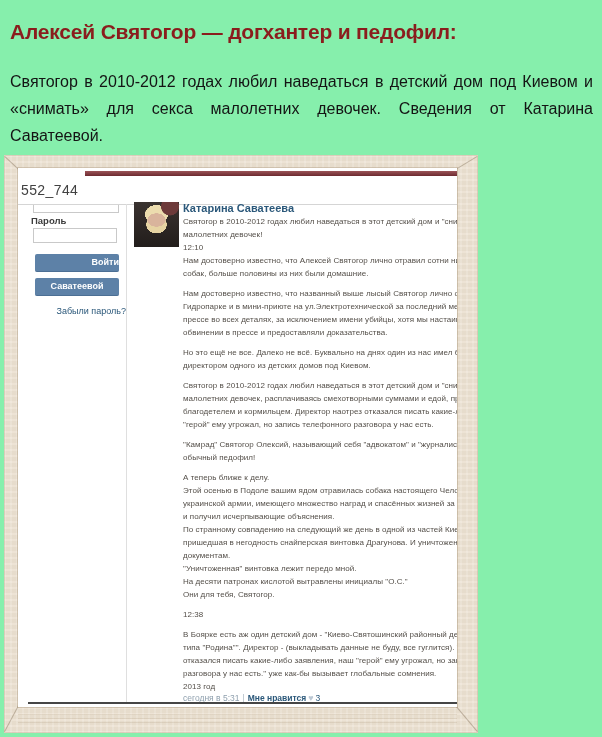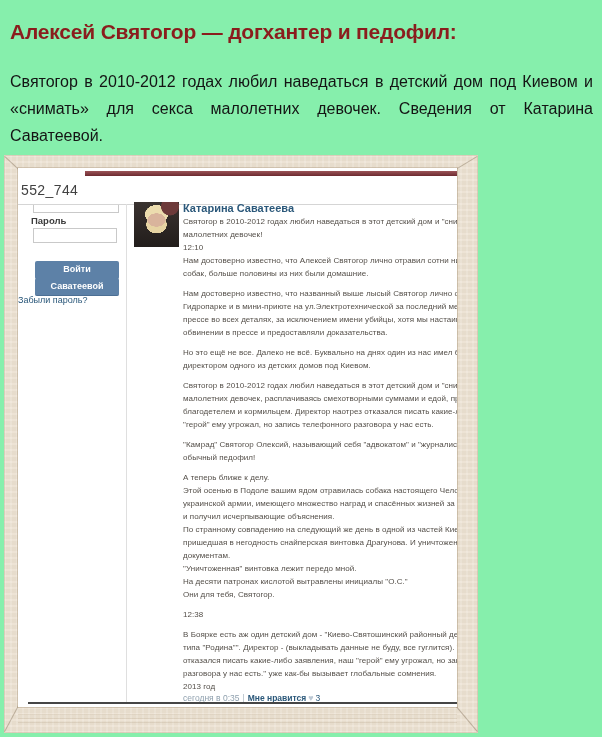--- a/index.html
+++ b/index.html
@@ -43,23 +43,23 @@
   
   .sidebar{position:absolute;top:37px;left:0;width:108px;bottom:5px;}
   .login-sliver{position:absolute;top:0;left:15px;width:84px;height:7px;background:#fff;
         border:1px solid #c9c9c9;border-top:none;}
   .pw-label{position:absolute;top:10px;left:13px;font-size:9.5px;font-weight:bold;color:#3c3c3c;}
   .pw-input{position:absolute;top:23px;left:15px;width:82px;height:13px;background:#fff;
         border:1px solid #c9c9c9;}
   .vk-btn{position:absolute;left:17px;width:84px;height:17px;background:#5d81a7;border-radius:2px;
         color:#fff;font-size:9px;font-weight:bold;text-align:center;line-height:17px;cursor:pointer;
         border-bottom:1px solid #4c6f94;}
-  .btn-login{top:56px;}
+  .btn-login{top:49px;text-align:right;}
   .btn-reg{top:73px;}
-  .forgot{position:absolute;top:90px;left:0;width:108px;text-align:left;
+  .forgot{position:absolute;top:101px;left:0;width:108px;text-align:right;
         font-size:9px;color:#2b587a;cursor:pointer;}
 
   
   .post{position:absolute;left:116px;top:34px;width:423px;}
   .avatar{float:left;width:45px;height:45px;overflow:hidden;cursor:pointer;
         background:
           radial-gradient(circle at 80% 10%, #6d3a3a 0 16%, rgba(0,0,0,0) 17%),
           radial-gradient(ellipse 15px 11px at 50% 40%, #d9b49c 0 60%, rgba(0,0,0,0) 61%),
           radial-gradient(ellipse 19px 15px at 50% 27%, #ecdcae 0 60%, rgba(0,0,0,0) 61%),
           radial-gradient(ellipse 22px 19px at 50% 50%, #e6d3a2 0 46%, rgba(0,0,0,0) 47%),
@@ -124,19 +124,19 @@
 "Уничтоженная" винтовка лежит передо мной.
 На десяти патронах кислотой вытравлены инициалы "О.С."
 Они для тебя, Святогор.</div>
           <div class="pblock">12:38</div>
           <div class="pblock">В Боярке есть аж один детский дом - "Киево-Святошинский районный детский дом смешанного типа "Родина"". Директор - (выкладывать данные не буду, все гуглится). Так что "Директор наотрез отказался писать какие-либо заявления, наш "герой" ему угрожал, но запись телефонного разговора у нас есть." уже как-бы вызывает глобальные сомнения.
 2013 год</div>
         </div>
       </div>
 
       <div class="pfooter">
-        <span class="time">сегодня в 0:35</span><span class="sep">|</span><span class="like">Мне нравится</span><span class="heart">♥</span><span class="count">3</span>
+        <span class="time">сегодня в 5:31</span><span class="sep">|</span><span class="like">Мне нравится</span><span class="heart">♥</span><span class="count">3</span>
       </div>
 
       <div class="bottomline"></div>
     </div>
   </div>
 </div>
 
 </body></html>

